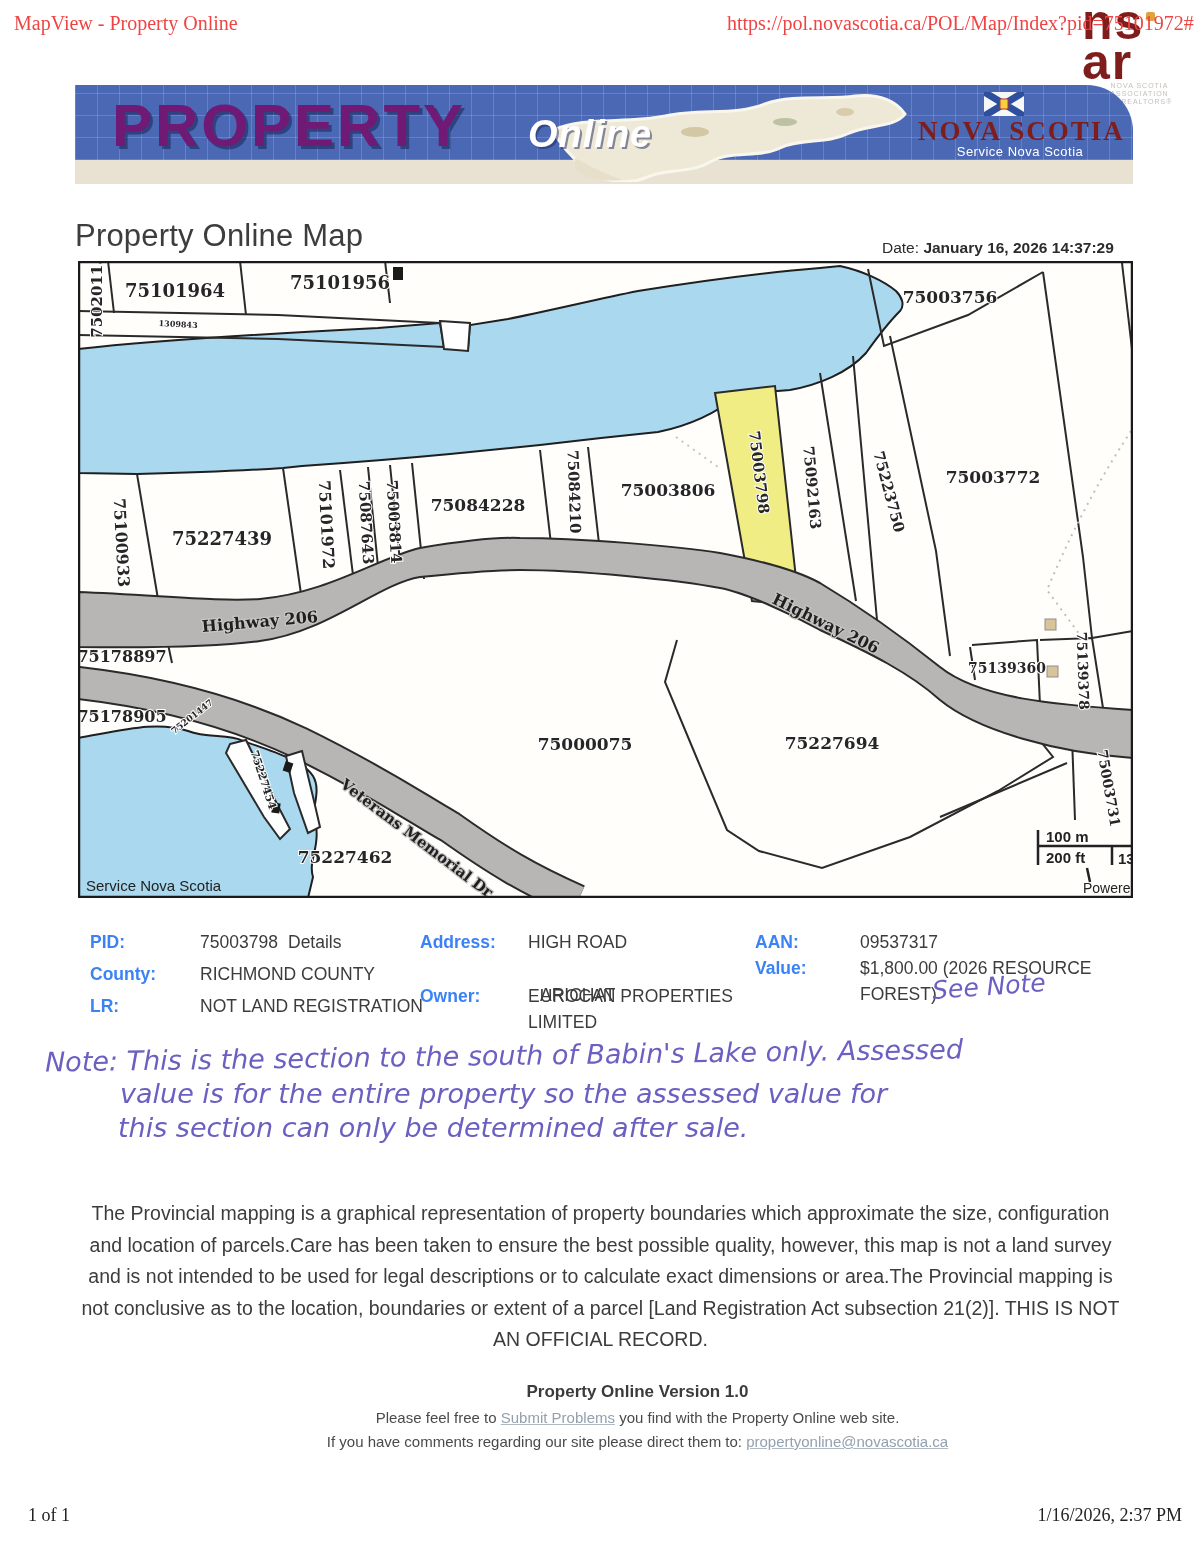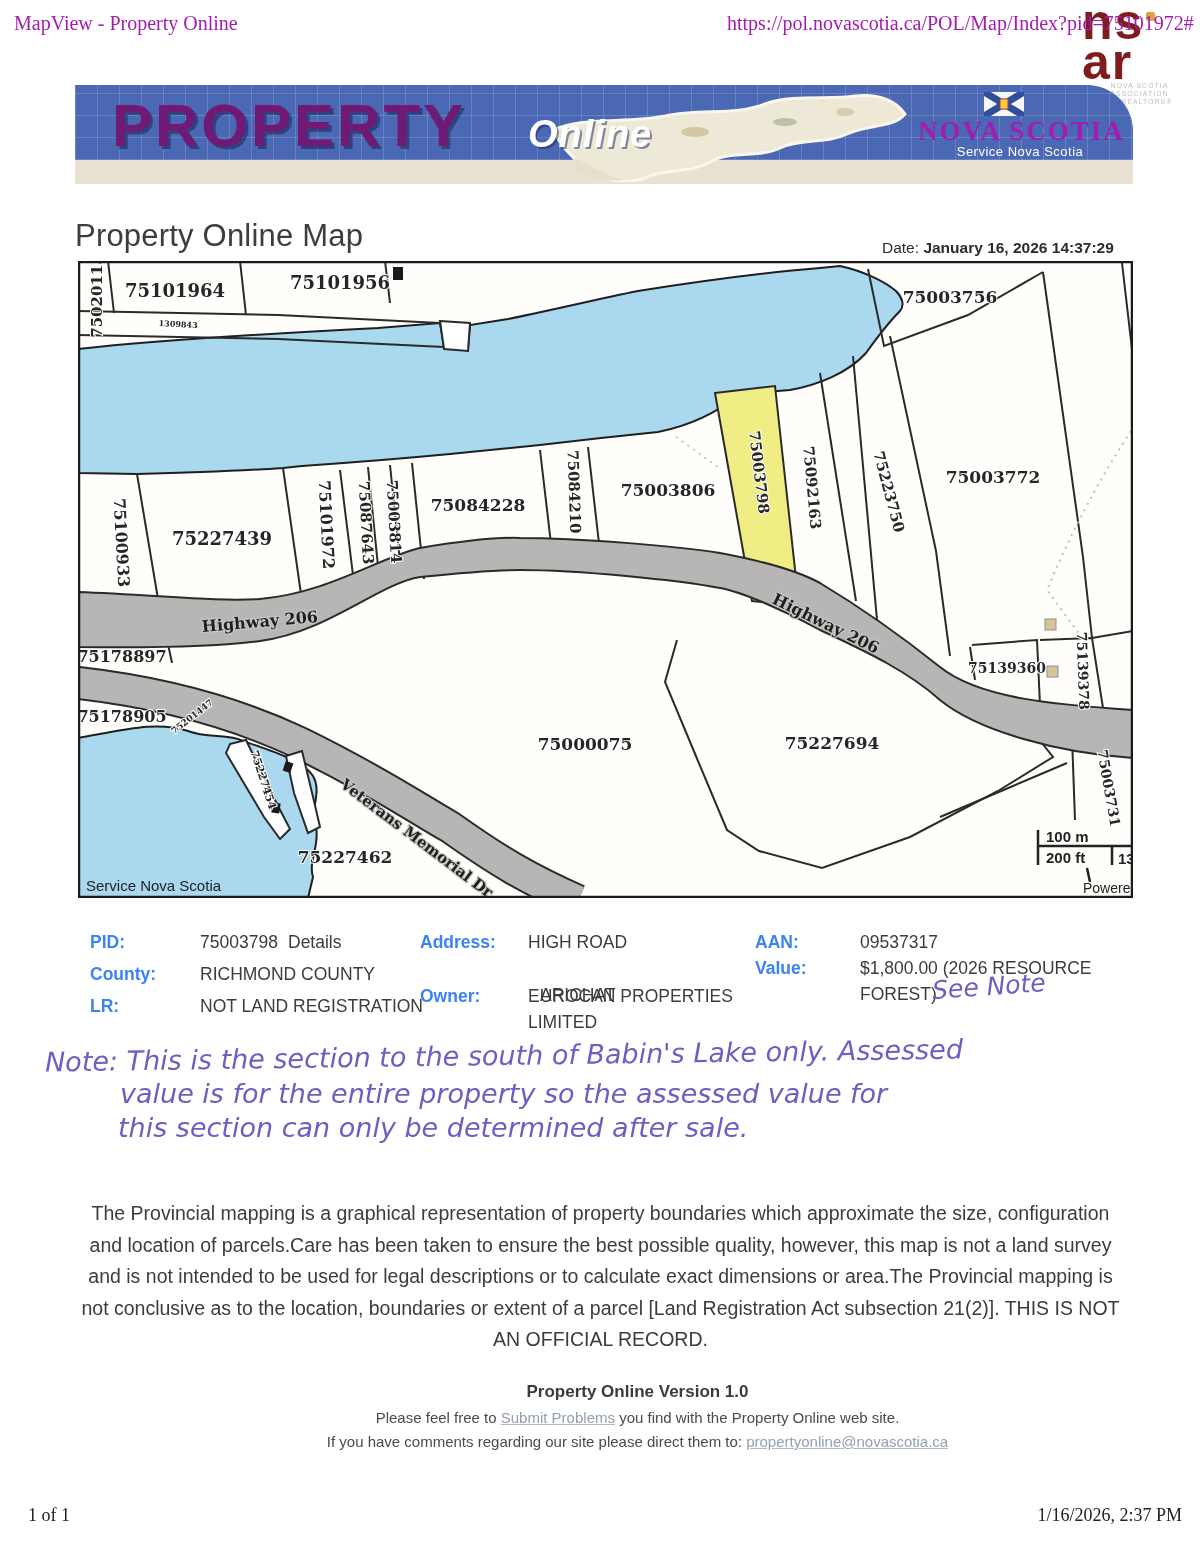--- a/index.html
+++ b/index.html
@@ -1,34 +1,34 @@
 <!DOCTYPE html>
 <html><head>
 <meta charset="utf-8">
 <style>
   html,body{margin:0;padding:0;background:#888;}
   .page{position:relative;width:1200px;height:1555px;background:#ffffff;overflow:hidden;
         font-family:"Liberation Sans",sans-serif;color:#3a3a3a;}
   .abs{position:absolute;}
   
-  .ph-title,.ph-url{font-family:"Liberation Serif",serif;font-size:20px;color:#a21caf;white-space:nowrap;}
+  .ph-title,.ph-url{font-family:"Liberation Serif",serif;font-size:20px;color:#ef4444;white-space:nowrap;}
   .nsar{color:#7f1d1d;font-weight:bold;font-size:50px;letter-spacing:2px;line-height:40px;text-align:left;}
   .nsar-sub{color:#c4c0ba;font-size:7px;letter-spacing:1px;text-align:center;line-height:8px;}
   .nsar-dot{display:inline-block;width:9px;height:9px;background:#e0a23e;border-radius:2px;margin:0 2px 18px 2px;}
   
   .banner{background:
       repeating-linear-gradient(90deg, rgba(255,255,255,.16) 0 1px, transparent 1px 22px),
       repeating-linear-gradient(0deg, rgba(255,255,255,.16) 0 1px, transparent 1px 22px),
       #4a68b4;border-top-right-radius:46px;}
   .banner-strip{background:#e9e2d2;}
   .prop-word{font-family:"Liberation Sans",sans-serif;font-weight:bold;font-size:60px;color:#701a75;
       letter-spacing:3px;text-shadow:3px 3px 0 rgba(25,35,85,.55);white-space:nowrap;}
   .online-word{font-family:"Liberation Sans",sans-serif;font-weight:bold;font-size:38px;color:#ffffff;
       letter-spacing:1px;text-shadow:2px 2px 0 rgba(25,35,85,.5);font-style:italic;}
-  .ns-word{font-family:"Liberation Serif",serif;font-weight:bold;font-size:27px;color:#a21caf;letter-spacing:2px;white-space:nowrap;}
+  .ns-word{font-family:"Liberation Serif",serif;font-weight:bold;font-size:27px;color:#7f1d1d;letter-spacing:2px;white-space:nowrap;}
   .ns-sub{font-size:13px;color:#ffffff;letter-spacing:.5px;text-align:center;}
   
   .map-title{font-size:31px;color:#3d3d3d;letter-spacing:.2px;}
   .date-line{font-size:15.5px;color:#2b2b2b;white-space:nowrap;}
   .date-line b{font-weight:bold;}
   
   .dl{font-size:17.5px;font-weight:bold;color:#3b82f6;white-space:nowrap;}
   .dv{font-size:17.5px;color:#3c3c3c;white-space:nowrap;}
   
   .hand{font-family:"DejaVu Sans",sans-serif;font-style:italic;color:#6b5fc2;white-space:nowrap;}

